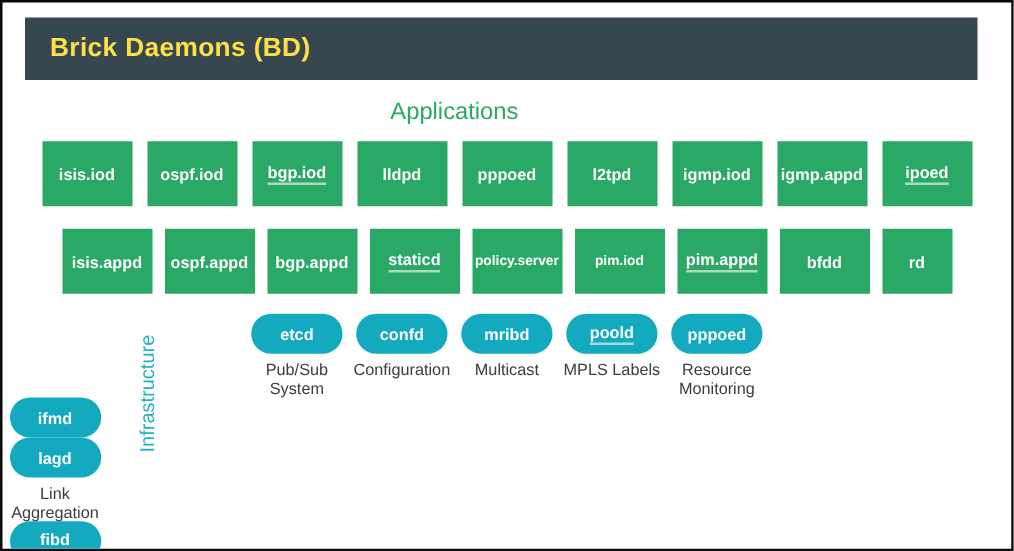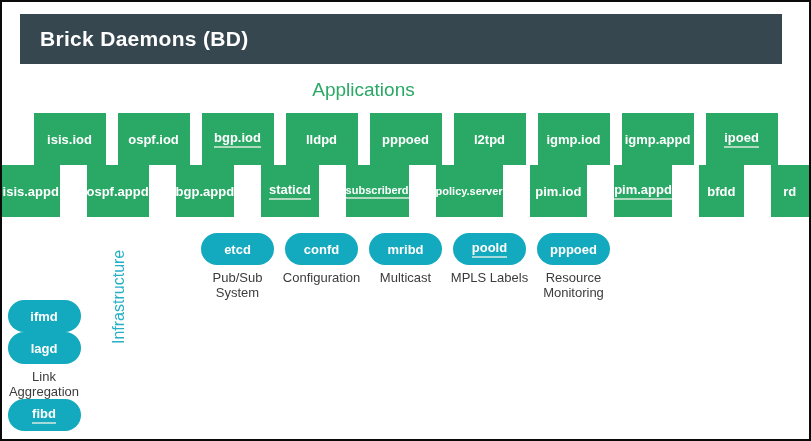--- a/index.html
+++ b/index.html
@@ -16,37 +16,37 @@
     position: relative;
   }
   
   .titlebar {
     margin: 12px 0 0 18px;
     width: 762px; height: 50px;
     background: #36474f;
     display: flex; align-items: center;
   }
   .titlebar h1 {
-    color: #ffffff;
+    color: #fde047;
     font-size: 21px;
     font-weight: bold;
     padding-left: 20px;
     letter-spacing: 0.3px;
   }
   
   .apps-label {
     margin-top: 15px;
     text-align: center;
     transform: translateX(-42px);
     color: #2aa866;
     font-size: 19px;
   }
   .row { display: flex; justify-content: center; }
   .apps-row1 { margin-top: 12px; gap: 12px; }
-  .apps-row2 { margin-top: 0; gap: 27px; }
+  .apps-row2 { margin-top: 18px; gap: 10px; }
   .box {
     display: flex; align-items: center; justify-content: center;
     color: #ffffff; font-weight: bold; font-size: 13px;
     text-align: center;
   }
   .box.green { background: #2aa866; width: 72px; height: 52px; }
   .apps-row2 div.box:nth-of-type(5) .label,
   .apps-row2 div.box:nth-of-type(6) .label { font-size: 11px; }
   .apps-row2 div.box:nth-of-type(9) { width: 56px; }
   .apps-row2 div.box:nth-of-type(10) { width: 48px; }
@@ -140,23 +140,20 @@
       </div>
 
       <div class="box green">
         <span class="label">bgp.appd</span>
       </div>
 
       <div class="box green">
         <span class="label underlined">staticd</span>
       </div>
 
-      <div class="box green">
-        <span class="label underlined">subscriberd</span>
-      </div>
 
       <div class="box green">
         <span class="label">policy.server</span>
       </div>
 
       <div class="box green">
         <span class="label">pim.iod</span>
       </div>
 
       <div class="box green">

